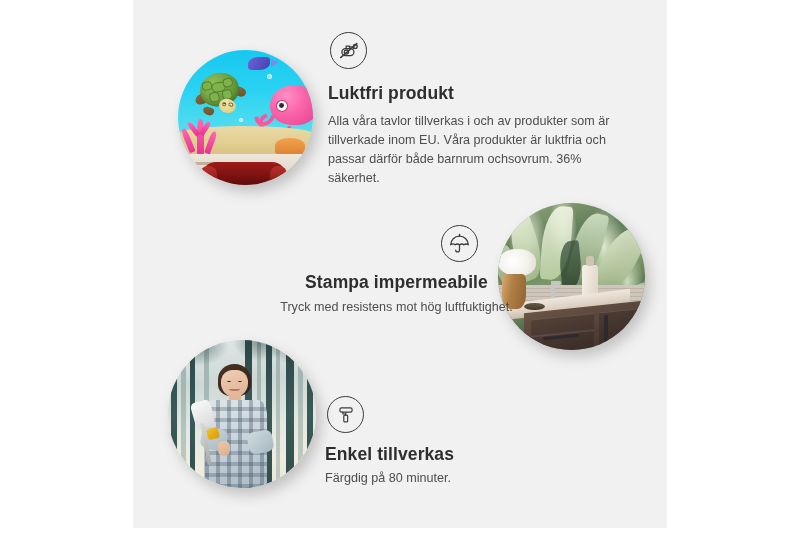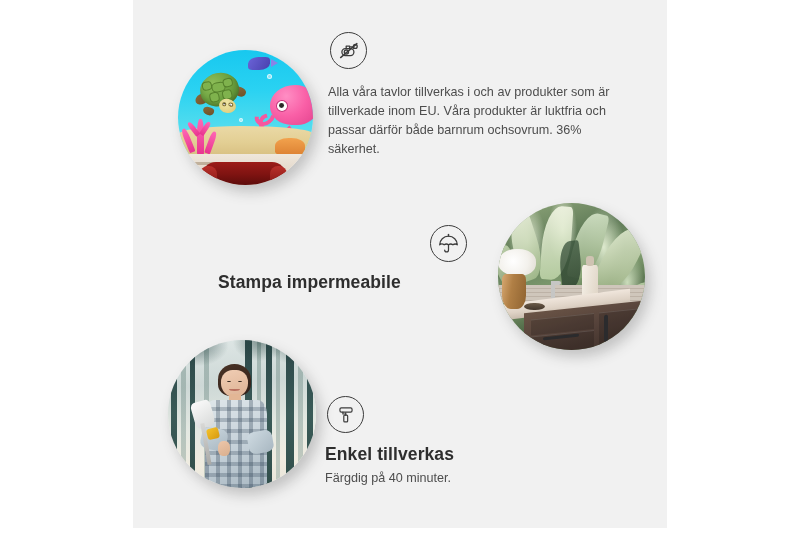--- a/index.html
+++ b/index.html
@@ -329,21 +329,21 @@
     line-height: 1.52;
     color: #4d4d4d;
   }
 
   
   #feature-odorless { left: 195px; top: 32px; width: 300px; text-align: left; }
   #feature-odorless .f-icon { margin: 0 0 14px 2px; }
   #feature-odorless .f-title { margin-bottom: 8px; }
 
   
-  #feature-water { left: 85px; top: 225px; width: 335px; text-align: left; }
+  #feature-water { left: 96px; top: 225px; width: 335px; text-align: center; }
   #feature-water .f-icon { margin: 0 0 10px auto; margin-right: 86px; }
   #feature-water .f-title { margin-bottom: 5px; }
 
   
   #feature-mount { left: 192px; top: 396px; width: 280px; text-align: left; }
   #feature-mount .f-icon { margin: 0 0 11px 2px; }
   #feature-mount .f-title { margin-bottom: 4px; }
 </style>
 </head>
 <body>
@@ -416,20 +416,21 @@
       <div class="f-icon">
         <svg width="24" height="24" viewBox="0 0 24 24" fill="none" stroke="#3c3c3c" stroke-width="1.3" stroke-linecap="round" stroke-linejoin="round">
           <path d="M8.3 9.6h5.2c1.9 0 3.4 1.6 3.4 3.5s-1.5 3.5-3.4 3.5H8.3c-1.9 0-3.4-1.6-3.4-3.5s1.5-3.5 3.4-3.5z"></path>
           <path d="M9.2 9.6V7.1h3.4v2.5"></path>
           <path d="M13 7.9h2.1c.9 0 1.6.7 1.6 1.6"></path>
           <circle cx="18.3" cy="7.4" r="1.9"></circle>
           <circle cx="9.4" cy="13.1" r="2.1"></circle>
           <line x1="3.6" y1="18.6" x2="19.9" y2="4.6" stroke-width="1.4"></line>
         </svg>
       </div>
+      <div class="f-title">Luktfri produkt</div>
       <div class="f-body">Alla våra tavlor tillverkas i och av produkter som är tillverkade inom EU. Våra produkter är luktfria och passar därför både barnrum ochsovrum. 36% säkerhet.</div>
     </div>
 
     <div class="disc" id="disc-bath">
       <div class="scene">
         <div class="bath-wall">
           <div class="leaf" style="left:10%;top:8%;width:18%;height:44%;background:linear-gradient(160deg,#eef3df,#9fb888);transform:rotate(-18deg);"></div>
           <div class="leaf" style="left:30%;top:2%;width:20%;height:50%;background:linear-gradient(170deg,#f4f7e6,#b8cfa2);transform:rotate(4deg);"></div>
           <div class="leaf" style="left:52%;top:6%;width:19%;height:46%;background:linear-gradient(150deg,#dcead0,#7e9a6a);transform:rotate(14deg);"></div>
           <div class="leaf" style="left:72%;top:14%;width:22%;height:48%;background:linear-gradient(145deg,#e8f0d8,#94ab7c);transform:rotate(26deg);"></div>
@@ -458,20 +459,21 @@
 
     <div class="feature" id="feature-water">
       <div class="f-icon">
         <svg width="23" height="23" viewBox="0 0 24 24" fill="none" stroke="#3c3c3c" stroke-width="1.3" stroke-linecap="round" stroke-linejoin="round">
           <path d="M2.8 13.4c0-5 4.1-9.1 9.2-9.1s9.2 4.1 9.2 9.1c-1.5-1.2-3-1.2-4.6 0-1.5-1.2-3-1.2-4.6 0-1.5-1.2-3-1.2-4.6 0-1.5-1.2-3.1-1.2-4.6 0z"></path>
           <line x1="12" y1="4.3" x2="12" y2="2.4"></line>
           <path d="M12 13.4v5.4c0 1.1-.9 2-2 2s-2-.9-2-2"></path>
         </svg>
       </div>
       <div class="f-title">Stampa impermeabile</div>
+      <div class="f-body">Tryck med resistens mot hög luftfuktighet.</div>
     </div>
 
     <div class="disc" id="disc-paint">
       <div class="scene">
         <div class="forest-bg">
           <div class="tree" style="left:2%;width:4%;"></div>
           <div class="tree-soft" style="left:9%;width:3%;"></div>
           <div class="tree" style="left:15%;width:3%;"></div>
           <div class="tree-soft" style="left:24%;width:4%;"></div>
           <div class="tree" style="left:52%;width:5%;"></div>
@@ -506,17 +508,17 @@
     <div class="feature" id="feature-mount">
       <div class="f-icon">
         <svg width="22" height="22" viewBox="0 0 24 24" fill="none" stroke="#3c3c3c" stroke-width="1.3" stroke-linecap="round" stroke-linejoin="round">
           <rect x="5.4" y="4.2" width="13.2" height="4.6" rx="1.5"></rect>
           <path d="M8.6 8.8v2.1h3.1"></path>
           <path d="M11.7 9.6v2.6"></path>
           <rect x="9.6" y="12.2" width="4.2" height="7.4" rx="1"></rect>
         </svg>
       </div>
       <div class="f-title">Enkel tillverkas</div>
-      <div class="f-body">Färgdig på 40 minuter.</div>
+      <div class="f-body">Färgdig på 80 minuter.</div>
     </div>
 
   </div>
 </div>
 
 </body></html>

